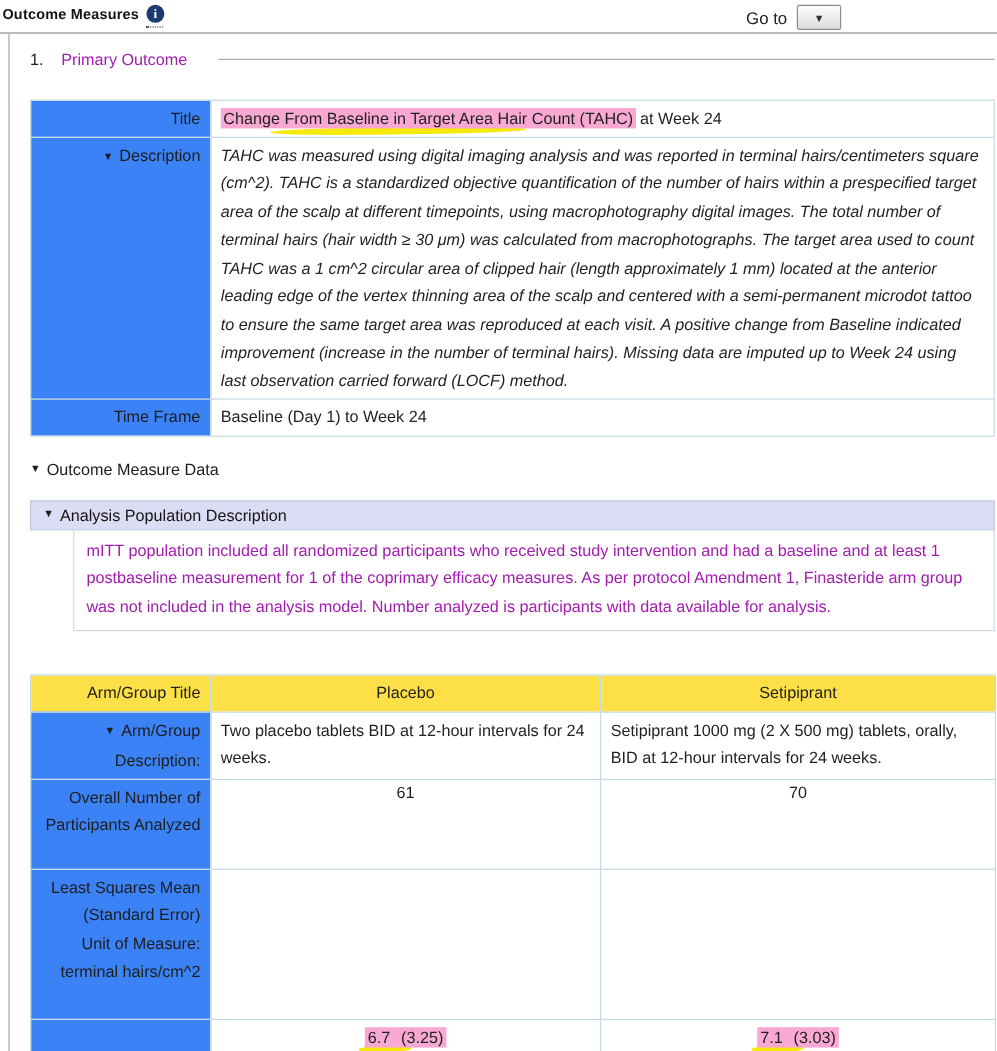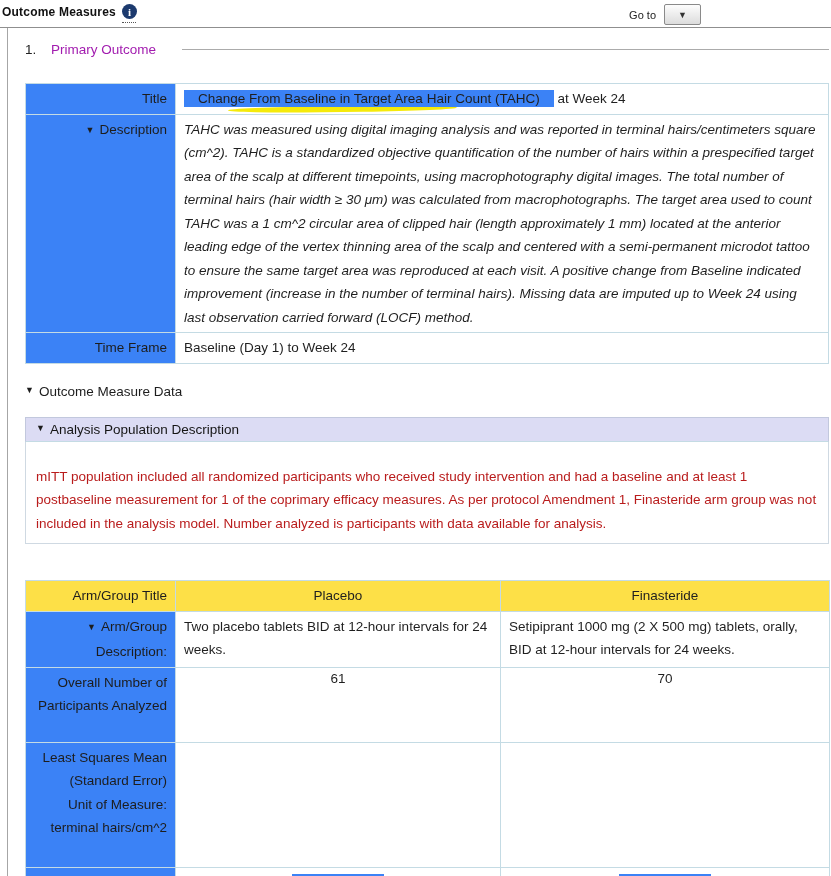--- a/index.html
+++ b/index.html
@@ -22,21 +22,21 @@
     width: 15px; height: 15px; border-radius: 50%;
     background: #1c3a6e; color: #fff;
     font-family: "Liberation Serif", serif; font-weight: bold; font-size: 11px;
     position: relative; cursor: pointer;
   }
   .info-icon::after {
     content:""; position:absolute; left:0; right:1px; bottom:-4px;
     border-bottom: 1px dotted #555;
   }
   .goto-wrap { display: flex; align-items: center; gap: 8px; }
-  .goto-label { font-size: 11px; color: #222; }
+  .goto-label { font-size: 14px; color: #222; }
   .goto-btn {
     width: 37px; height: 21px; border: 1px solid #8a8a8a; border-radius: 2px;
     background: linear-gradient(#fdfdfd, #dcdcdc);
     display: inline-flex; align-items: center; justify-content: center;
     font-size: 9px; color: #333; cursor: pointer;
   }
   .rule { border: none; border-top: 1px solid #8f8f8f; }
 
   
   .section {
@@ -57,41 +57,41 @@
   }
   td.mid { vertical-align: middle; }
   .flow { line-height: 23.5px; font-style: italic; }
   .tri { font-size: 9px; color: #1d1d1d; margin-right: 5px; position: relative; top: -1px; cursor: pointer; }
 
   .outcome-table { margin-top: 26px; }
   .row-title td { height: 27px; }
   .row-tf td { height: 28px; }
 
   
-  .hl { background: #3b82f6; position: relative; padding: 1px 14px; }
+  .hl { background: #f9a8d4; position: relative; padding: 1px 2px; }
   .hl::after {
     content: ""; position: absolute; height: 6px; background: #f5ea0b;
     border-radius: 45% / 55%; bottom: -5px; left: 12%; right: 26%;
     transform: rotate(-0.7deg); z-index: -1;
   }
   .hl { z-index: 0; }
   .hl.swash-val::after { left: -8%; right: 42%; bottom: -4px; transform: rotate(-2deg); }
 
   
   .omd-head { margin-top: 20px; display: flex; align-items: center; color: #1d1d1d; }
 
   
   .apd-box { margin-top: 18px; width: 804px; }
   .apd-header {
     background: #dcdcf4; border: 1px solid #c2c8dd; border-bottom: 1px solid #c4dbe4;
     padding: 4px 10px; height: 25px; display: flex; align-items: center; color: #151515;
   }
   .apd-body {
     border: 1px solid #cfd9e2; border-top: none;
-    padding: 23px 10px 8px 10px; line-height: 23.5px; color: #b91c1c;
+    padding: 5px 10px 8px 10px; line-height: 23.5px; color: #a21caf; margin-left: 36px;
   }
 
   
   .arms-table { margin-top: 36px; }
   .arms-table col.c-lbl { width: 150px; }
   .arms-table col.c-a1 { width: 325px; }
   .arms-table col.c-a2 { width: 329px; }
   .arms-table td.c { text-align: center; }
   .r-head td { height: 26px; background: #fde047; vertical-align: middle; }
   .r-desc td { height: 50px; line-height: 23.5px; margin-left: 24px; }
@@ -162,21 +162,21 @@
   <table class="arms-table">
     <colgroup>
         <col class="c-lbl">
         <col class="c-a1">
         <col class="c-a2">
       </colgroup>
     <tbody>
         <tr class="r-head">
       <td class="lbl">Arm/Group Title</td>
       <td class="c">Placebo</td>
-      <td class="c">Finasteride</td>
+      <td class="c">Setipiprant</td>
     </tr>
     <tr class="r-desc">
       <td class="lbl"><span class="tri">▼</span><span>Arm/Group Description:</span></td>
       <td>Two placebo tablets BID at 12-hour intervals for 24 weeks.</td>
       <td>Setipiprant 1000 mg (2 X 500 mg) tablets, orally, BID at 12-hour intervals for 24 weeks.</td>
     </tr>
     <tr class="r-n">
       <td class="lbl">Overall Number of Participants Analyzed</td>
       <td class="c">61</td>
       <td class="c">70</td>

